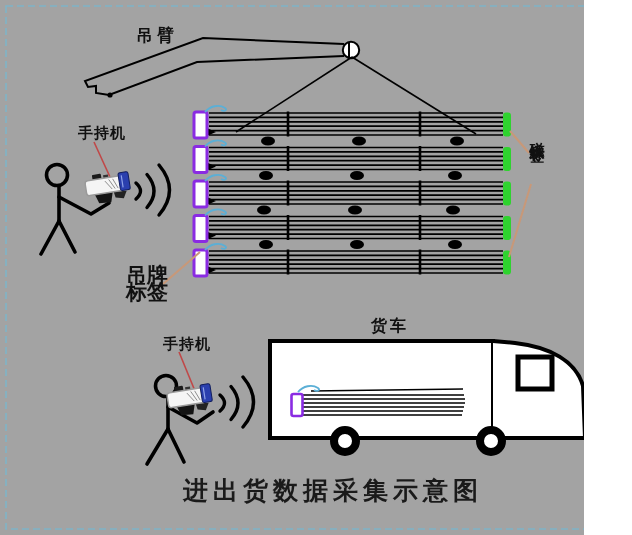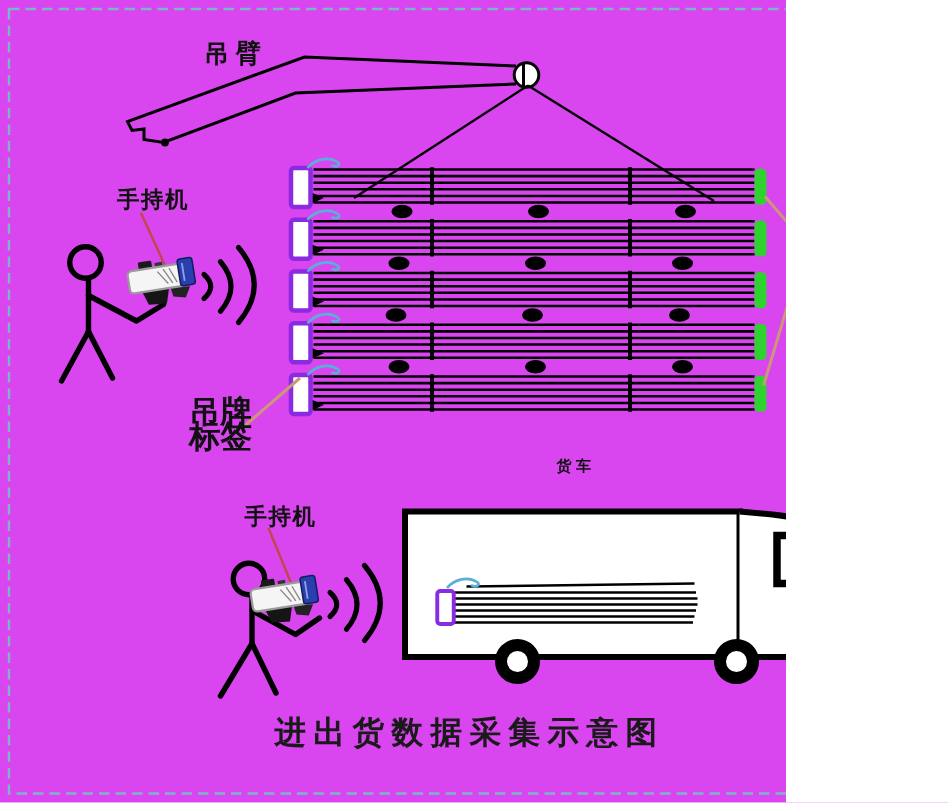--- a/index.html
+++ b/index.html
@@ -7,32 +7,32 @@
     --frame_border:#7fb4c7;
     --hang_tag_purple:#8a2be2;
     --magnet_tag_green:#2fd32f;
     --hook_wire_cyan:#5bafd6;
     --leader_tan:#c89878;
     --leader_red:#c04848;
     --device_blue:#2a3fae;
     --ink:#000000;
   }
   #stage{
-    position:relative;width:524px;height:535px;background:#d946ef;overflow:hidden;
+    position:relative;width:584px;height:535px;background:#a3a3a3;overflow:hidden;
     font-family:"Liberation Sans",sans-serif;
   }
   #stage svg{position:absolute;left:0;top:0;}
   .lbl{position:absolute;font-weight:bold;color:#111;white-space:nowrap;}
   #lbl-crane{left:136px;top:24px;font-size:17px;letter-spacing:4px;}
   #lbl-hh-top{left:78px;top:124px;font-size:15px;letter-spacing:1px;}
   #lbl-hh-bot{left:163px;top:335px;font-size:15px;letter-spacing:1px;}
   #lbl-hangtag{left:126px;top:266px;font-size:21px;line-height:17px;}
   #lbl-magnet{left:527px;top:130px;font-size:15px;writing-mode:vertical-lr;text-orientation:upright;letter-spacing:2px;}
-  #lbl-truck{left:371px;top:304px;font-size:10px;letter-spacing:3px;}
-  #lbl-title{left:183px;top:474px;font-size:21px;letter-spacing:5px;font-weight:600;
+  #lbl-truck{left:371px;top:316px;font-size:16px;letter-spacing:3px;}
+  #lbl-title{left:183px;top:474px;font-size:25px;letter-spacing:5px;font-weight:600;
              font-family:"Liberation Serif",serif;color:#1a1a1a;}
   .stroke-frame{stroke:var(--frame_border);}
   .tag-hang{stroke:var(--hang_tag_purple);fill:#ffffff;}
   .tag-magnet{fill:var(--magnet_tag_green);}
   .hook{stroke:var(--hook_wire_cyan);fill:none;stroke-width:1.8;}
   .leader-tan{stroke:var(--leader_tan);stroke-width:2;}
   .leader-red{stroke:var(--leader_red);stroke-width:1.6;}
   .device-blue{fill:var(--device_blue);}
   .figure{stroke:#000;stroke-width:3.6;fill:none;stroke-linecap:round;stroke-linejoin:round;}
 </style>

